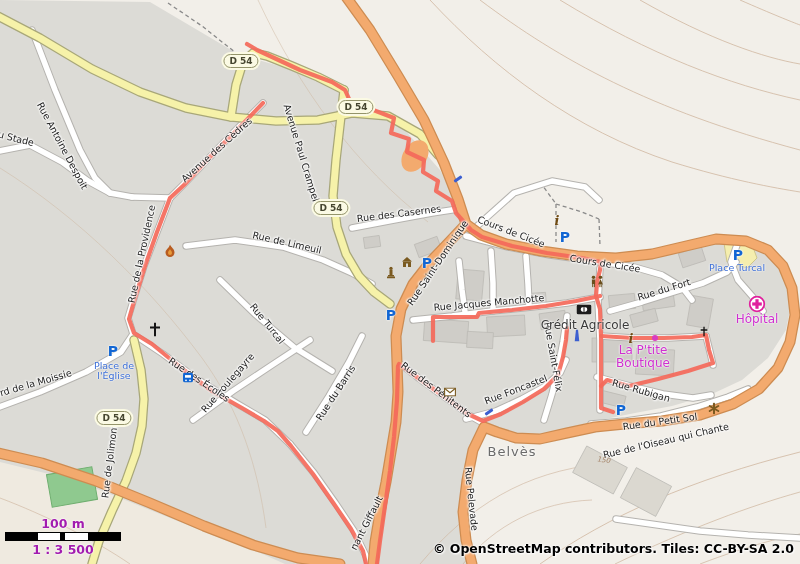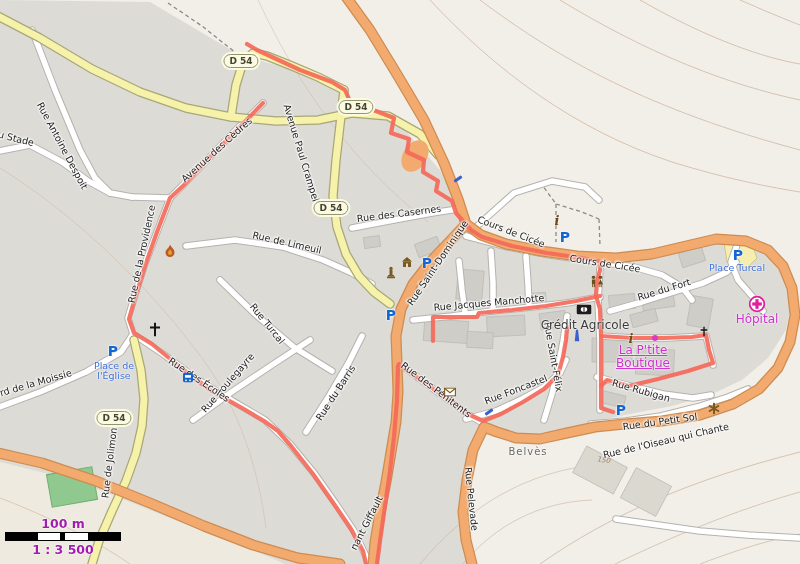--- a/index.html
+++ b/index.html
@@ -4,22 +4,22 @@
 <style>
   html,body{margin:0;padding:0;background:#888;}
   #map{position:relative;width:800px;height:564px;overflow:hidden;
        font-family:"DejaVu Sans",sans-serif;background:#f2efe9;}
   #geo{position:absolute;left:0;top:0;}
   #overlay{position:absolute;left:0;top:0;width:100%;height:100%;}
   .lbl{position:absolute;white-space:pre;text-align:center;line-height:1.08;
        transform-origin:center;pointer-events:none;}
   .lbl.st{font-size:9.5px;color:#222;
        text-shadow:0 0 2px #fff,0 0 2px #fff,0 0 3px #fff,1px 1px 2px #fff,-1px -1px 2px #fff;}
-  .lbl.pl{font-size:10px;color:#6b6b6b;letter-spacing:1px;
-       text-shadow:0 0 2px #fff,0 0 3px #fff;margin-left:16px;}
+  .lbl.pl{font-size:13px;color:#6b6b6b;letter-spacing:1px;
+       text-shadow:0 0 2px #fff,0 0 3px #fff;}
   .lbl.bl{font-size:9.5px;color:#3d6fd7;text-shadow:0 0 2px #fff,0 0 2px #fff;}
   .lbl.mg{font-size:12px;color:#cf30cf;text-shadow:0 0 2px #fff,0 0 2px #fff;}
   .lbl.poi{font-size:12px;color:#3a3a3a;text-shadow:0 0 2px #fff,0 0 2px #fff;}
   .lbl.ct{font-size:7px;font-style:italic;color:#a5856a;}
   .icon{position:absolute;transform:translate(-50%,-50%);pointer-events:none;}
   .icon-p{font-size:14px;font-weight:bold;color:#1266d3;
        text-shadow:0 0 2px #fff,0 0 2px #fff;}
   .icon-i{font-size:13px;font-weight:bold;font-style:italic;
        font-family:"DejaVu Serif",serif;color:#6f4a12;text-shadow:0 0 2px #fff;}
   .icon-dot{width:6px;height:6px;border-radius:50%;background:#d93cc0;}
@@ -193,21 +193,21 @@
       <div class="lbl st" style="left: 641px; top: 391px; transform: translate(-50%, -50%) rotate(16deg); position: absolute;">Rue Rubigan</div>
       <div class="lbl st" style="left: 660px; top: 422px; transform: translate(-50%, -50%) rotate(-8deg); position: absolute;">Rue du Petit Sol</div>
       <div class="lbl st" style="left: 666px; top: 441px; transform: translate(-50%, -50%) rotate(-13deg); position: absolute;">Rue de l'Oiseau qui Chante</div>
       <div class="lbl st" style="left: 471px; top: 499px; transform: translate(-50%, -50%) rotate(84deg); position: absolute;">Rue Pelevade</div>
       <div class="lbl st" style="left: 367px; top: 523px; transform: translate(-50%, -50%) rotate(-63deg); position: absolute;">nant Giffault</div>
       <div class="lbl pl" style="left: 512px; top: 452px; transform: translate(-50%, -50%) rotate(0deg); position: absolute;">Belvès</div>
       <div class="lbl bl" style="left: 114px; top: 371px; transform: translate(-50%, -50%) rotate(0deg); position: absolute;">Place de
 l'Église</div>
       <div class="lbl bl" style="left: 737px; top: 268px; transform: translate(-50%, -50%) rotate(0deg); position: absolute;">Place Turcal</div>
       <div class="lbl mg" style="left: 757px; top: 319px; transform: translate(-50%, -50%) rotate(0deg); position: absolute;">Hôpital</div>
-      <div class="lbl mg" style="left: 643px; top: 357px; transform: translate(-50%, -50%) rotate(0deg); position: absolute; text-decoration: underline;">La P'tite
+      <div class="lbl mg" style="left: 643px; top: 357px; transform: translate(-50%, -50%) rotate(0deg); position: absolute;">La P'tite
 Boutique</div>
       <div class="lbl poi" style="left: 585px; top: 325px; transform: translate(-50%, -50%) rotate(0deg); position: absolute;">Crédit Agricole</div>
       <div class="lbl ct" style="left: 604px; top: 461px; transform: translate(-50%, -50%) rotate(8deg); position: absolute;">150</div>
       <div class="badge" style="left: 241px; top: 61px;">D 54</div>
       <div class="badge" style="left: 356px; top: 107px;">D 54</div>
       <div class="badge" style="left: 331px; top: 208px;">D 54</div>
       <div class="badge" style="left: 114px; top: 418px;">D 54</div>
       <div class="icon" style="left: 113px; top: 350px; transform: translate(-50%, -50%) rotate(0deg); position: absolute;"><span class="icon-p">P</span></div>
       <div class="icon" style="left: 391px; top: 314px; transform: translate(-50%, -50%) rotate(0deg); position: absolute;"><span class="icon-p">P</span></div>
       <div class="icon" style="left: 427px; top: 262px; transform: translate(-50%, -50%) rotate(0deg); position: absolute;"><span class="icon-p">P</span></div>
@@ -317,13 +317,14 @@
     <div class="scale-bar-graphic">
       <span class="sb b" style="width:28%"></span>
       <span class="sb w" style="width:19%"></span>
       <span class="sb b" style="width:5%"></span>
       <span class="sb w" style="width:20%"></span>
       <span class="sb b" style="width:28%"></span>
     </div>
     <div class="scale-txt">1 : 3 500</div>
   </div>
 
+  <div id="attribution">© OpenStreetMap contributors. Tiles: CC-BY-SA 2.0</div>
 </div>
 
 </body></html>

